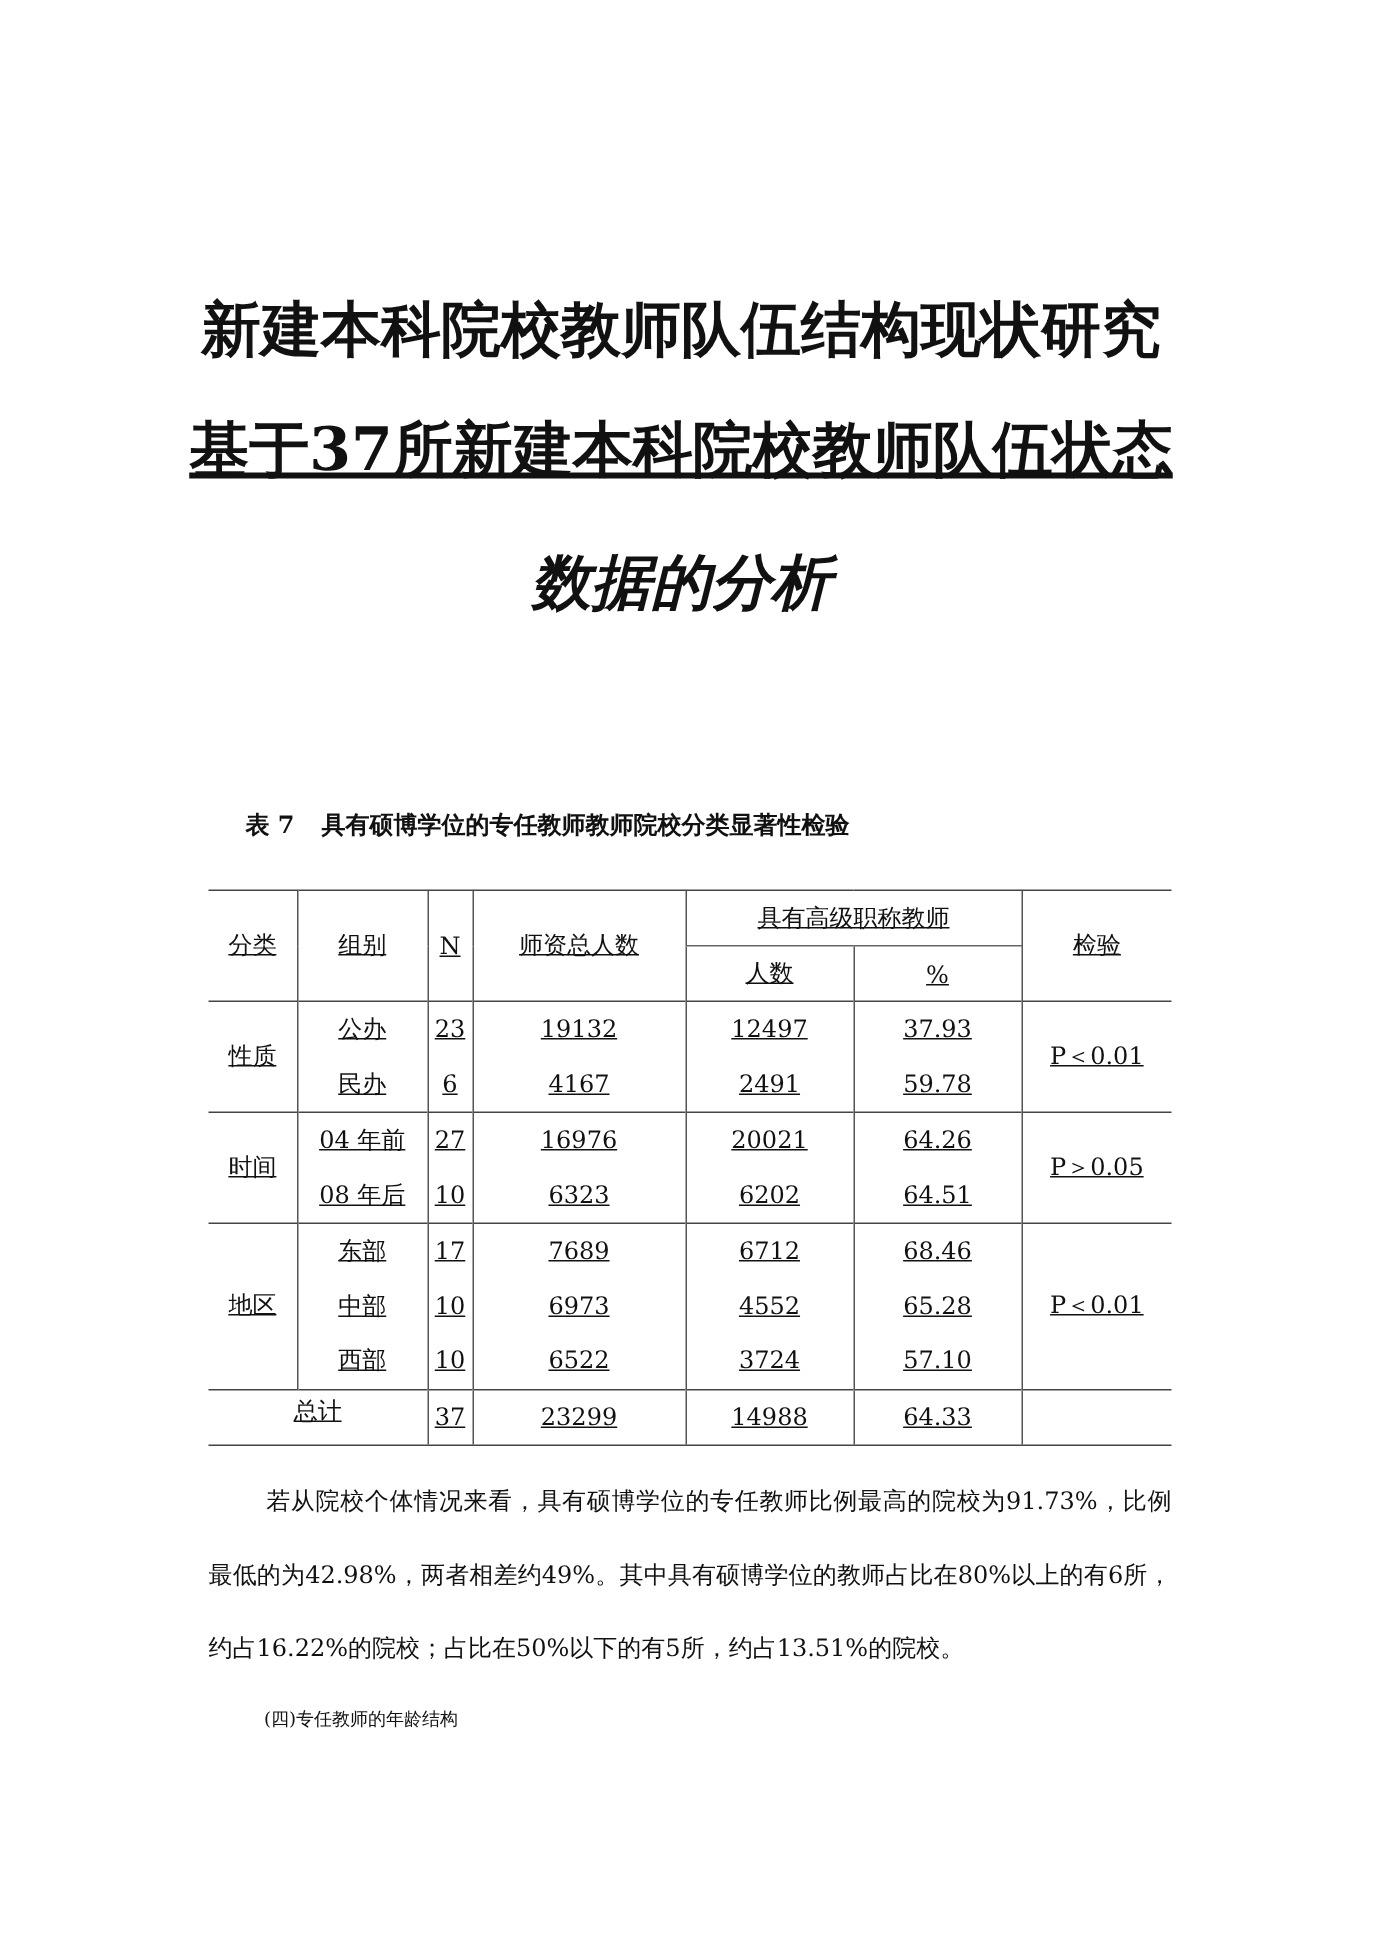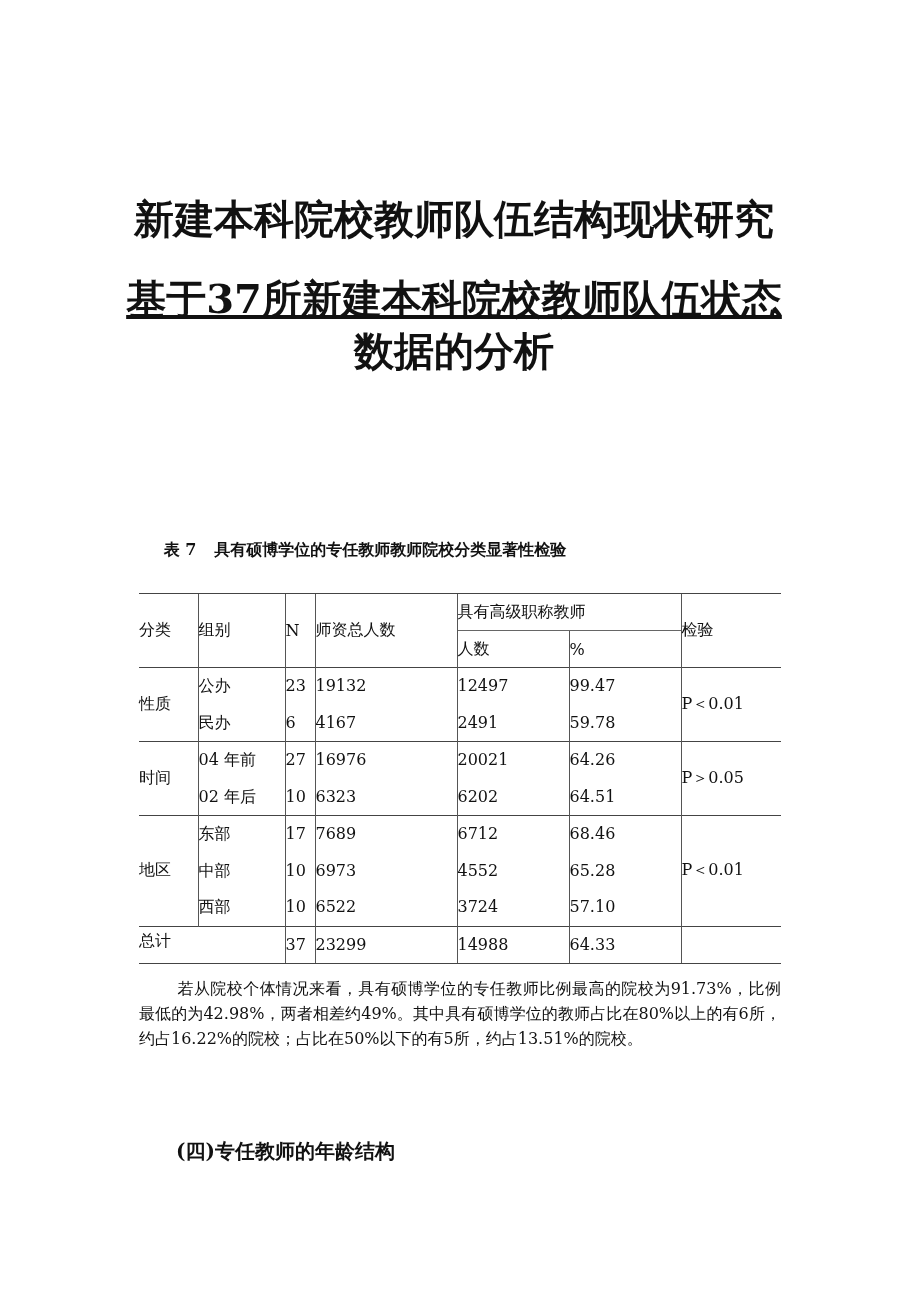--- a/index.html
+++ b/index.html
@@ -3,36 +3,36 @@
 <meta charset="utf-8">
 <style>
   html, body { margin:0; padding:0; background:#ffffff; }
   body { width:920px; height:1302px; position:relative; overflow:hidden;
          font-family: "DejaVu Serif", "Liberation Serif", serif; color:#111; }
   .title-line { position:absolute; left:0; width:908px; text-align:center;
          font-family: "DejaVu Serif", "Liberation Serif", serif; font-size:40px; font-weight:bold; letter-spacing:0px; color:#111; }
   .caption { position:absolute; left:0; width:730px; top:540px; text-align:center; font-size:16px; font-weight:bold; }
   .caption .num { margin-right:18px; }
   table.data { position:absolute; left:139px; top:593px; width:642px; border-collapse:collapse; font-size:16px; }
-  table.data td { padding:0; text-align:left; vertical-align:middle; }
+  table.data td { padding:0; text-align:center; vertical-align:middle;text-decoration:underline; }
   .hl { border-top:1.5px solid #444; }
   .vl { border-left:1.5px solid #555; }
   .hbottom { border-bottom:1.5px solid #444; }
   .sub { border-top:1px solid #666; }
   .cell-stack div { height:36.5px; line-height:36.5px; }
-  .para { position:absolute; left:139px; width:642px; font-size:16px; line-height:25px; text-align:justify; }
+  .para { position:absolute; left:139px; width:642px; font-size:16px; line-height:49px; text-align:justify; }
   .para .indent { display:inline-block; width:38px; }
-  .heading4 { position:absolute; left:176px; top:1138px; font-size:20px;font-weight:bold; }
+  .heading4 { position:absolute; left:176px; top:1138px; font-size:12px; }
 </style>
 </head>
 <body>
 
 <div class="title-line" style="top:192px;">新建本科院校教师队伍结构现状研究</div>
 <div class="title-line" style="top:272px;text-decoration:underline;">基于37所新建本科院校教师队伍状态</div>
-<div class="title-line" style="top:324px;">数据的分析</div>
+<div class="title-line" style="top:361px;font-style:italic;">数据的分析</div>
 
 <div class="caption">
   <span class="num">表 7</span><span>具有硕博学位的专任教师教师院校分类显著性检验</span>
 </div>
 
 <table class="data">
   <colgroup>
     <col style="width:59px">
       <col style="width:87px">
       <col style="width:30px">
@@ -67,31 +67,31 @@
         </td>
     <td class="hl vl cell-stack">
           <div>19132</div>
           <div>4167</div>
         </td>
     <td class="hl vl cell-stack">
           <div>12497</div>
           <div>2491</div>
         </td>
     <td class="hl vl cell-stack">
-          <div>99.47</div>
+          <div>37.93</div>
           <div>59.78</div>
         </td>
     <td class="hl vl">P＜0.01</td>
   </tr>
 
   <tr>
     <td class="hl">时间</td>
     <td class="hl vl cell-stack">
           <div>04 年前</div>
-          <div>02 年后</div>
+          <div>08 年后</div>
         </td>
     <td class="hl vl cell-stack">
           <div>27</div>
           <div>10</div>
         </td>
     <td class="hl vl cell-stack">
           <div>16976</div>
           <div>6323</div>
         </td>
     <td class="hl vl cell-stack">

